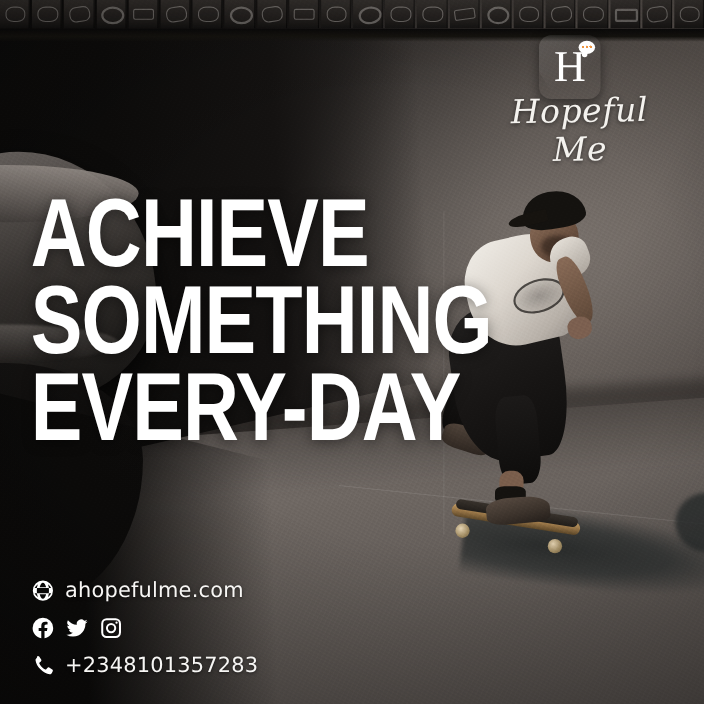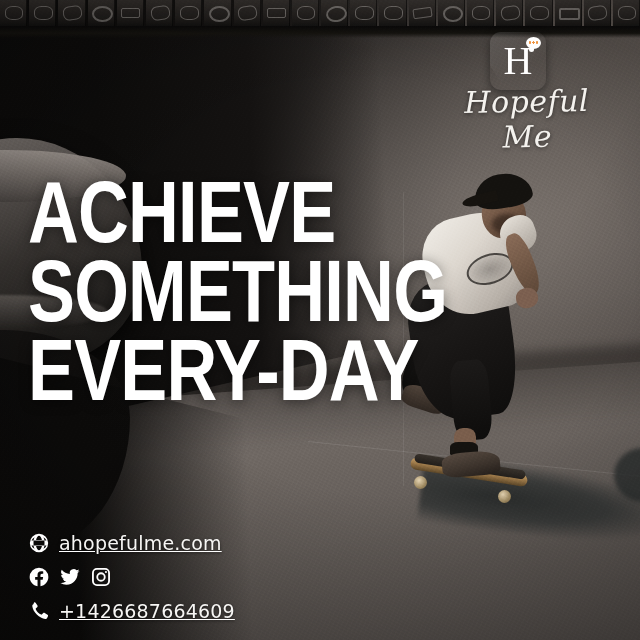--- a/index.html
+++ b/index.html
@@ -376,24 +376,23 @@
   .headline .ln.l3 { font-size: 88px; }
 
   
   .contact {
     position: absolute;
     left: 28px; bottom: 18px;
     color: #ffffff;
   }
   .c-row {
     display: flex;
-    align-items: flex-end;
+    align-items: center;
     height: 34px;
     gap: 9px;
-    text-decoration: underline;
   }
   .c-row .txt {
     font-family: "DejaVu Sans", sans-serif;
     font-size: 19px;
     font-weight: 400;
     letter-spacing: 0.2px;
     color: #f7f6f4;
     text-shadow: 0 1px 3px rgba(0,0,0,0.6);
   }
   .ico { width: 22px; height: 22px; display: inline-block; flex: 0 0 22px; }
@@ -523,17 +522,17 @@
         </span>
       </span>
     </div>
 
     <div class="c-row">
       <span class="ico">
         <svg viewBox="0 0 24 24" aria-hidden="true">
           <path d="M6.6 2.6c.6-.3 1.3-.1 1.7.5l2 3c.4.6.25 1.4-.3 1.85L8.7 9.05c-.3.25-.4.66-.24 1 .55 1.2 1.36 2.4 2.4 3.45 1.05 1.04 2.25 1.85 3.45 2.4.34.16.75.06 1-.24l1.1-1.3c.45-.55 1.25-.7 1.85-.3l3 2c.6.4.8 1.1.5 1.7l-.9 1.75c-.4.8-1.25 1.3-2.15 1.2-2.9-.3-6.3-2.1-9.1-4.9C6.8 13 5 9.6 4.7 6.7c-.1-.9.4-1.75 1.2-2.15L6.6 2.6z"></path>
         </svg>
       </span>
-      <span class="txt">+1426687664609</span>
+      <span class="txt">+2348101357283</span>
     </div>
 
   </div>
 </div>
 
 </body></html>

